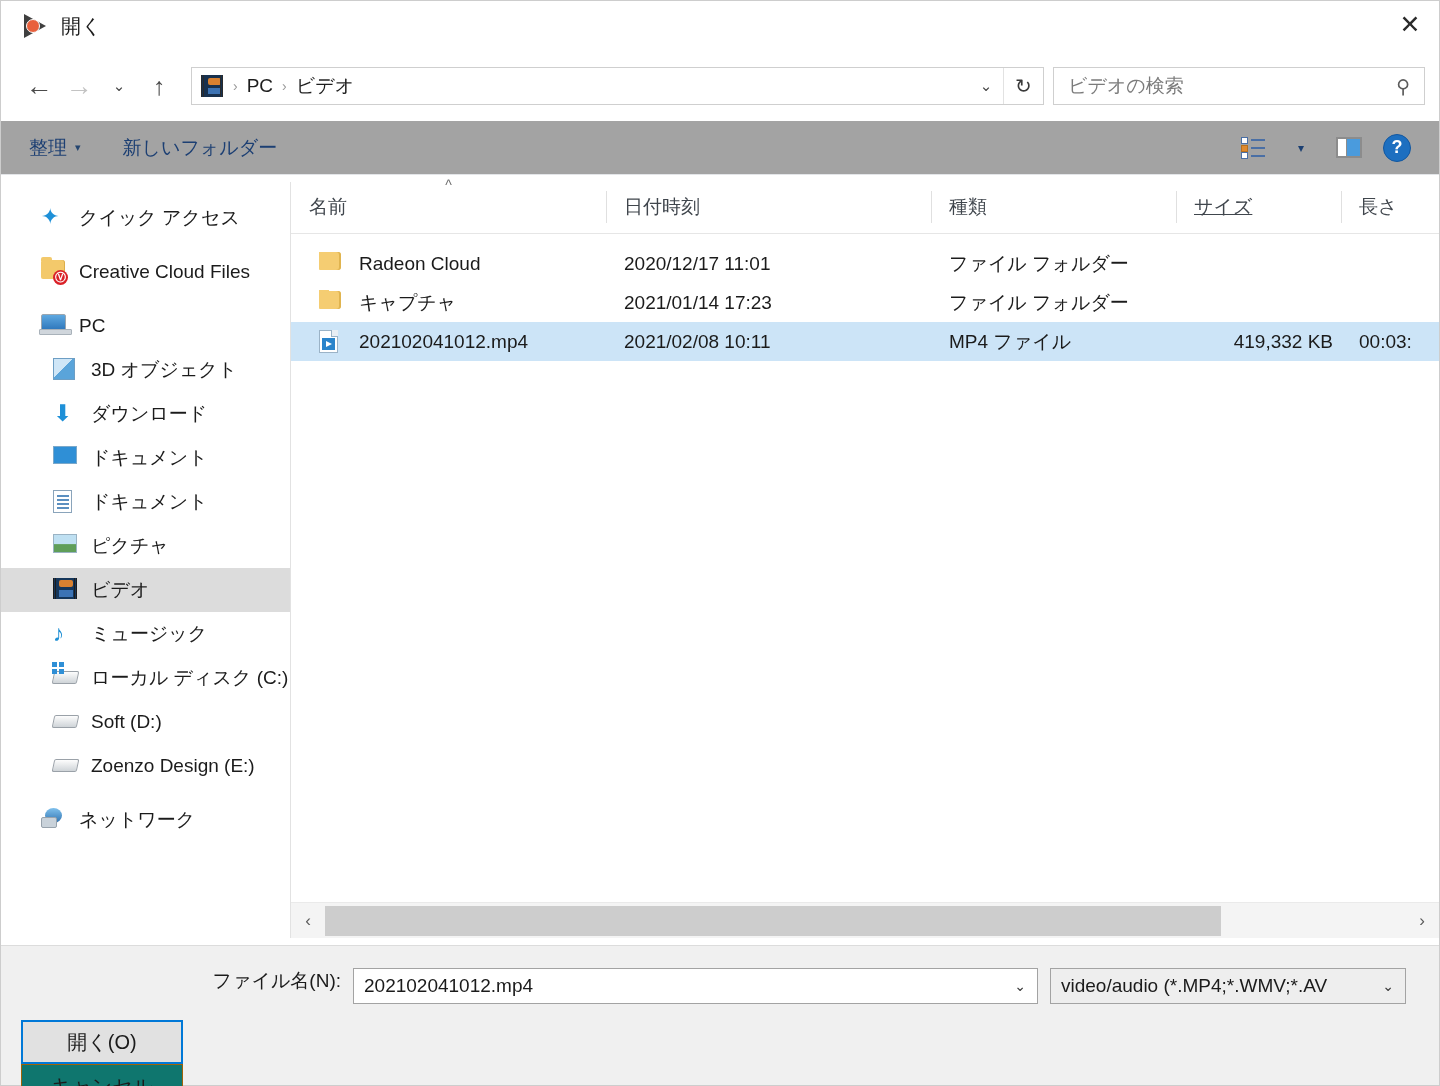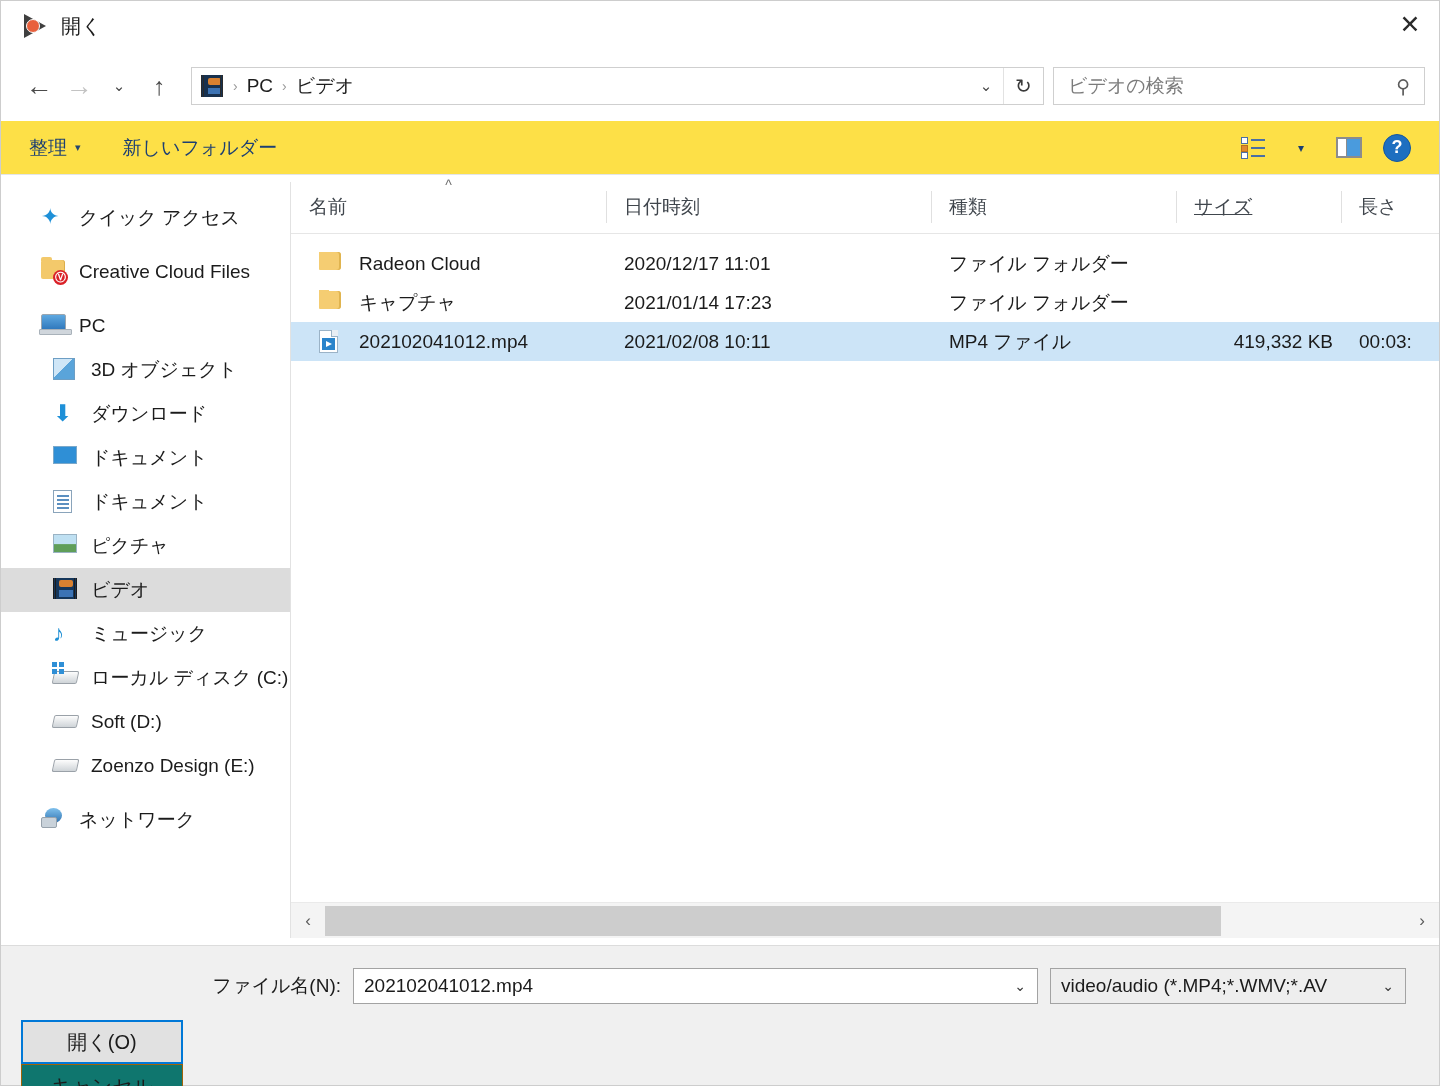--- a/index.html
+++ b/index.html
@@ -120,21 +120,21 @@
   .search-ph { flex: 1; font-size: 19px; color: #7b7b7b; }
   .search-icon {
     width: 26px; text-align: center; font-size: 19px; color: #5c5c5c;
     transform: scaleX(-1);
   }
 
   
   .toolbar {
     height: 54px; min-height: 54px;
     display: flex; align-items: center;
-    background: #fde047;
+    background: #a3a3a3;
     border-bottom: 1px solid #e3e5e8;
     padding: 0 20px 0 28px;
   }
   .tb-item {
     font-size: 19px; color: #1c3f73; display: flex; align-items: center;
     margin-right: 42px; white-space: nowrap;
   }
   .tb-caret { font-size: 11px; margin-left: 8px; color: #24456f; }
   .tb-spacer { flex: 1; }
   .tb-icon-btn {
@@ -358,21 +358,21 @@
     position: absolute; left: 0; top: 0; height: 30px; width: 83%;
     background: #cdcdcd;
   }
 
   
   .footer {
     height: 140px; min-height: 140px;
     background: #f0f0f0; border-top: 1px solid #dcdcdc;
     padding: 22px 18px 0 0;
   }
-  .fn-row { display: flex; align-items: center; }
+  .fn-row { display: flex; }
   .fn-label {
     width: 352px; text-align: right; padding-right: 12px;
     font-size: 19px; color: #1b1b1b; flex: none;
   }
   .fn-input {
     width: 685px; height: 36px; background: #fff; border: 1px solid #a3a3a3;
     display: flex; align-items: center; padding: 0 4px 0 10px; flex: none;
   }
   .fn-value { flex: 1; font-size: 19px; color: #1b1b1b; }
   .fn-caret { width: 26px; text-align: center; font-size: 14px; color: #3a3a3a; }

